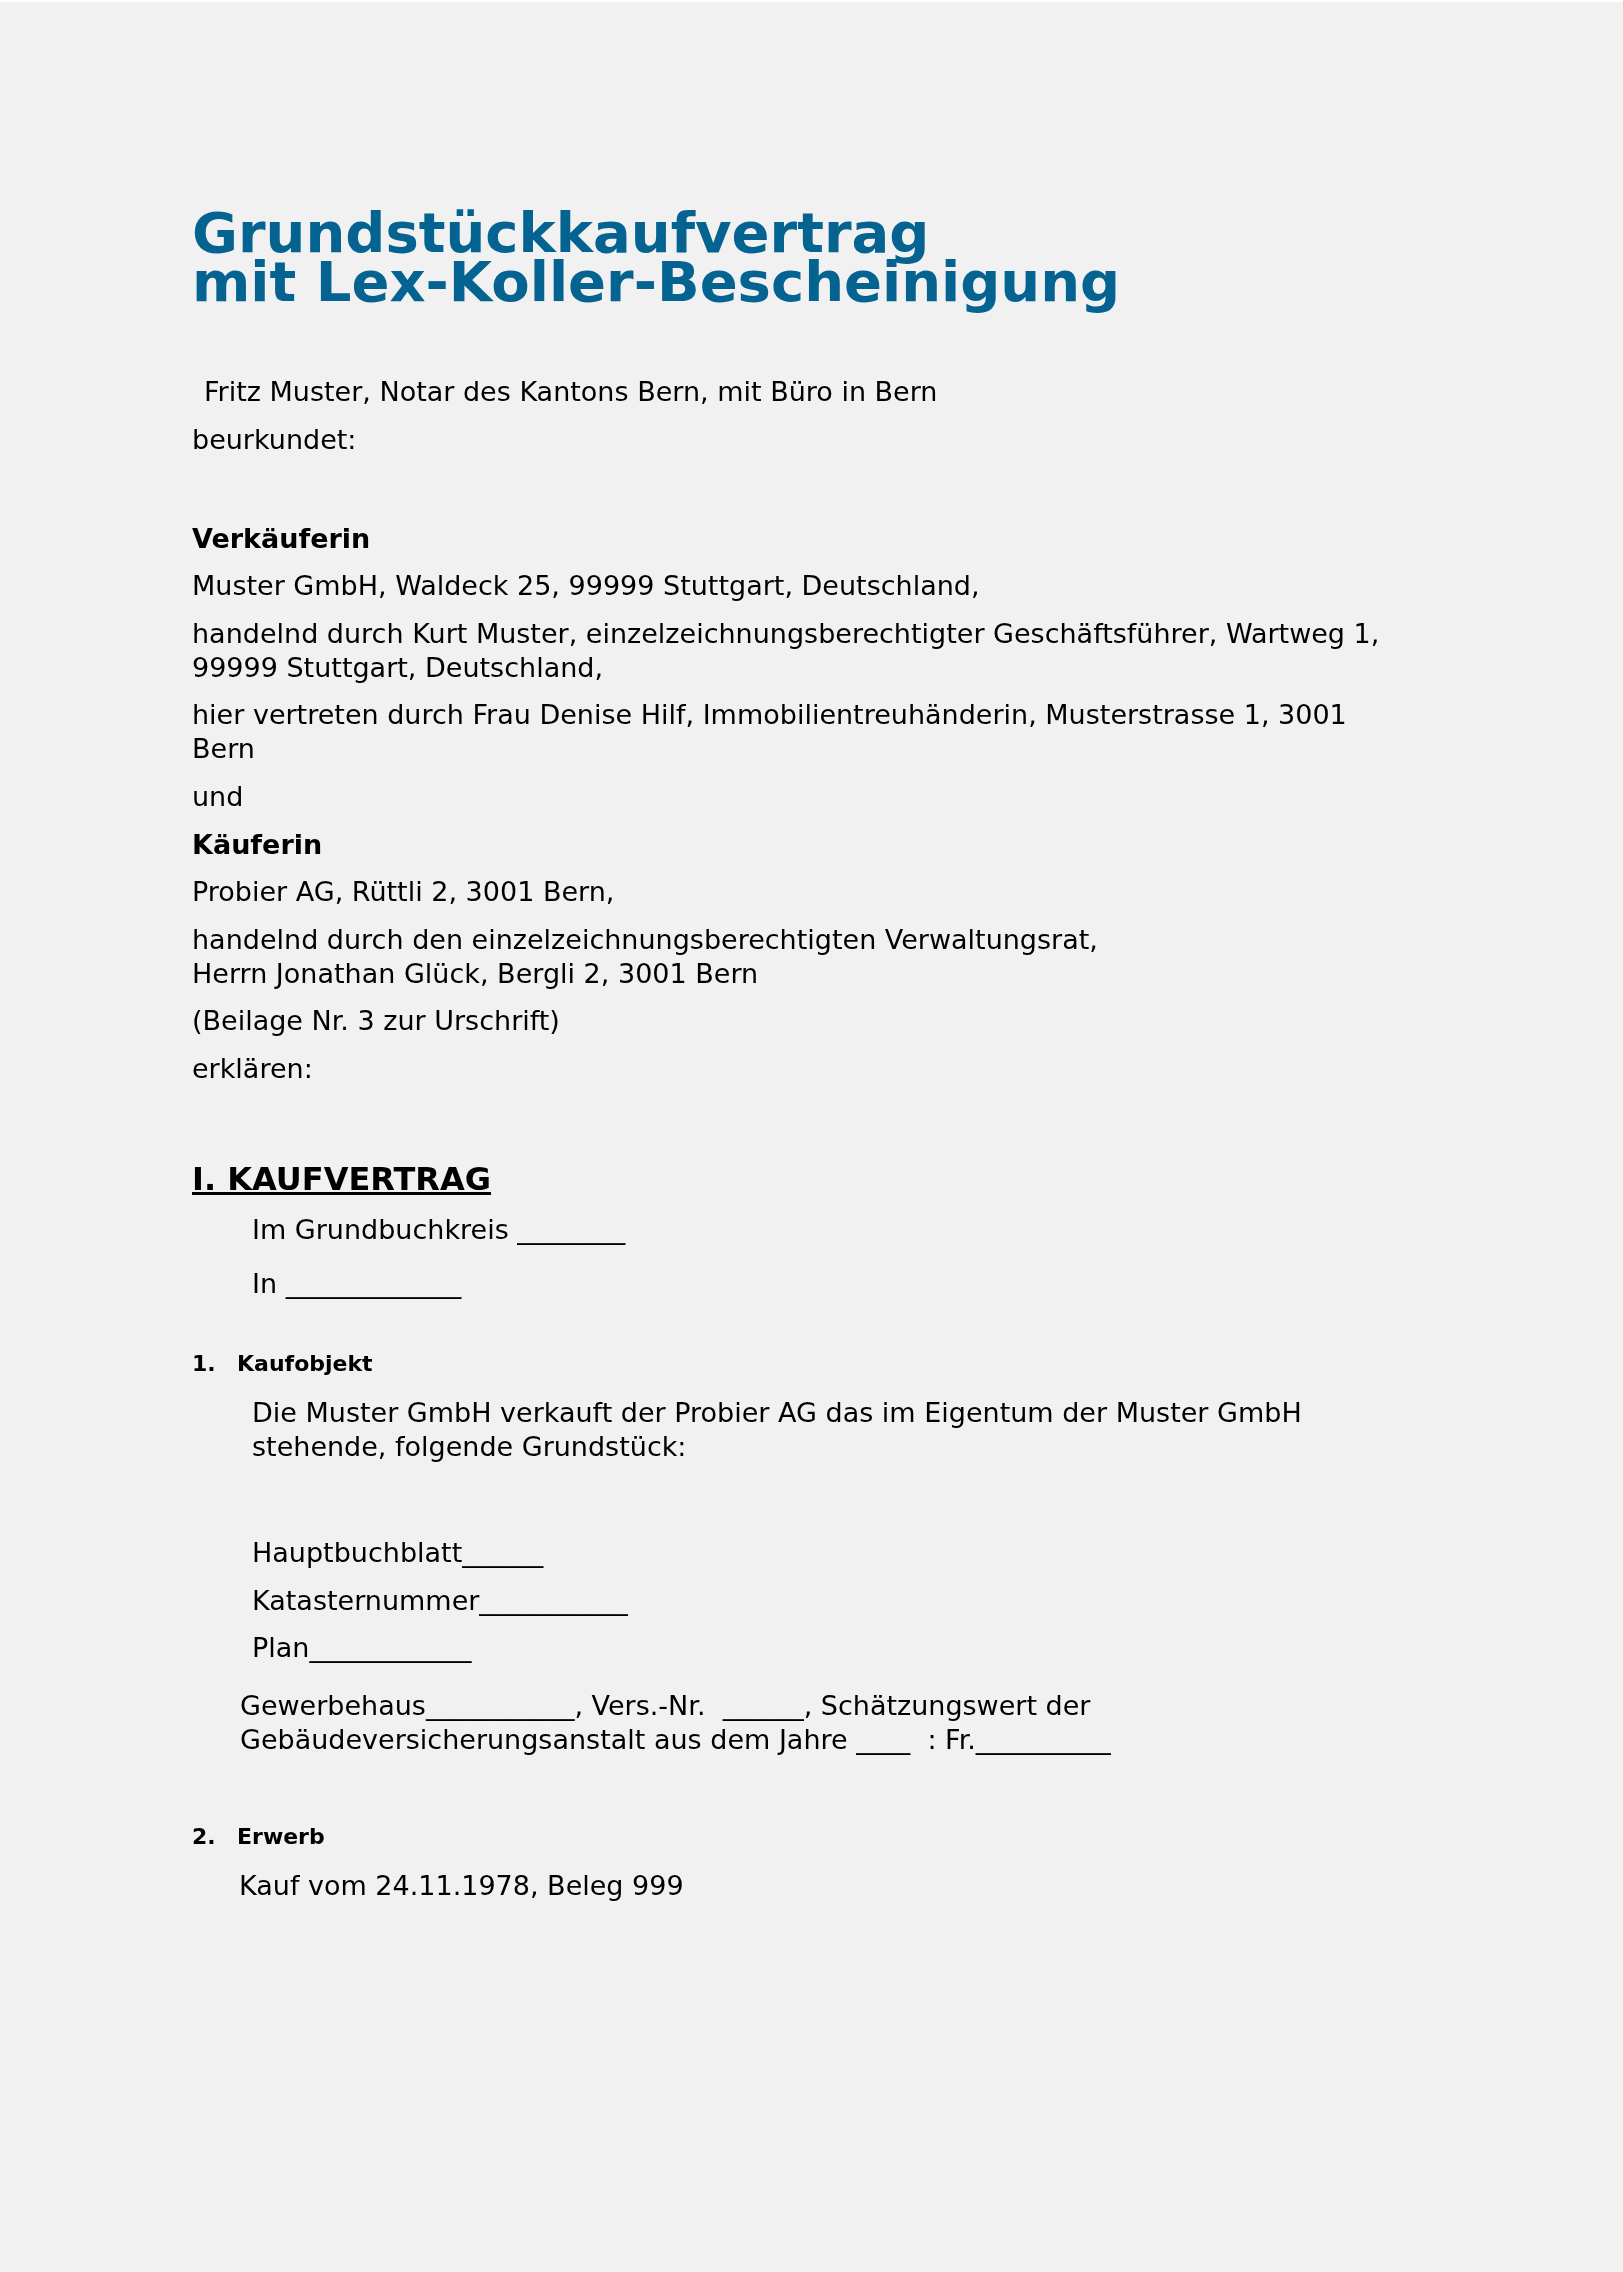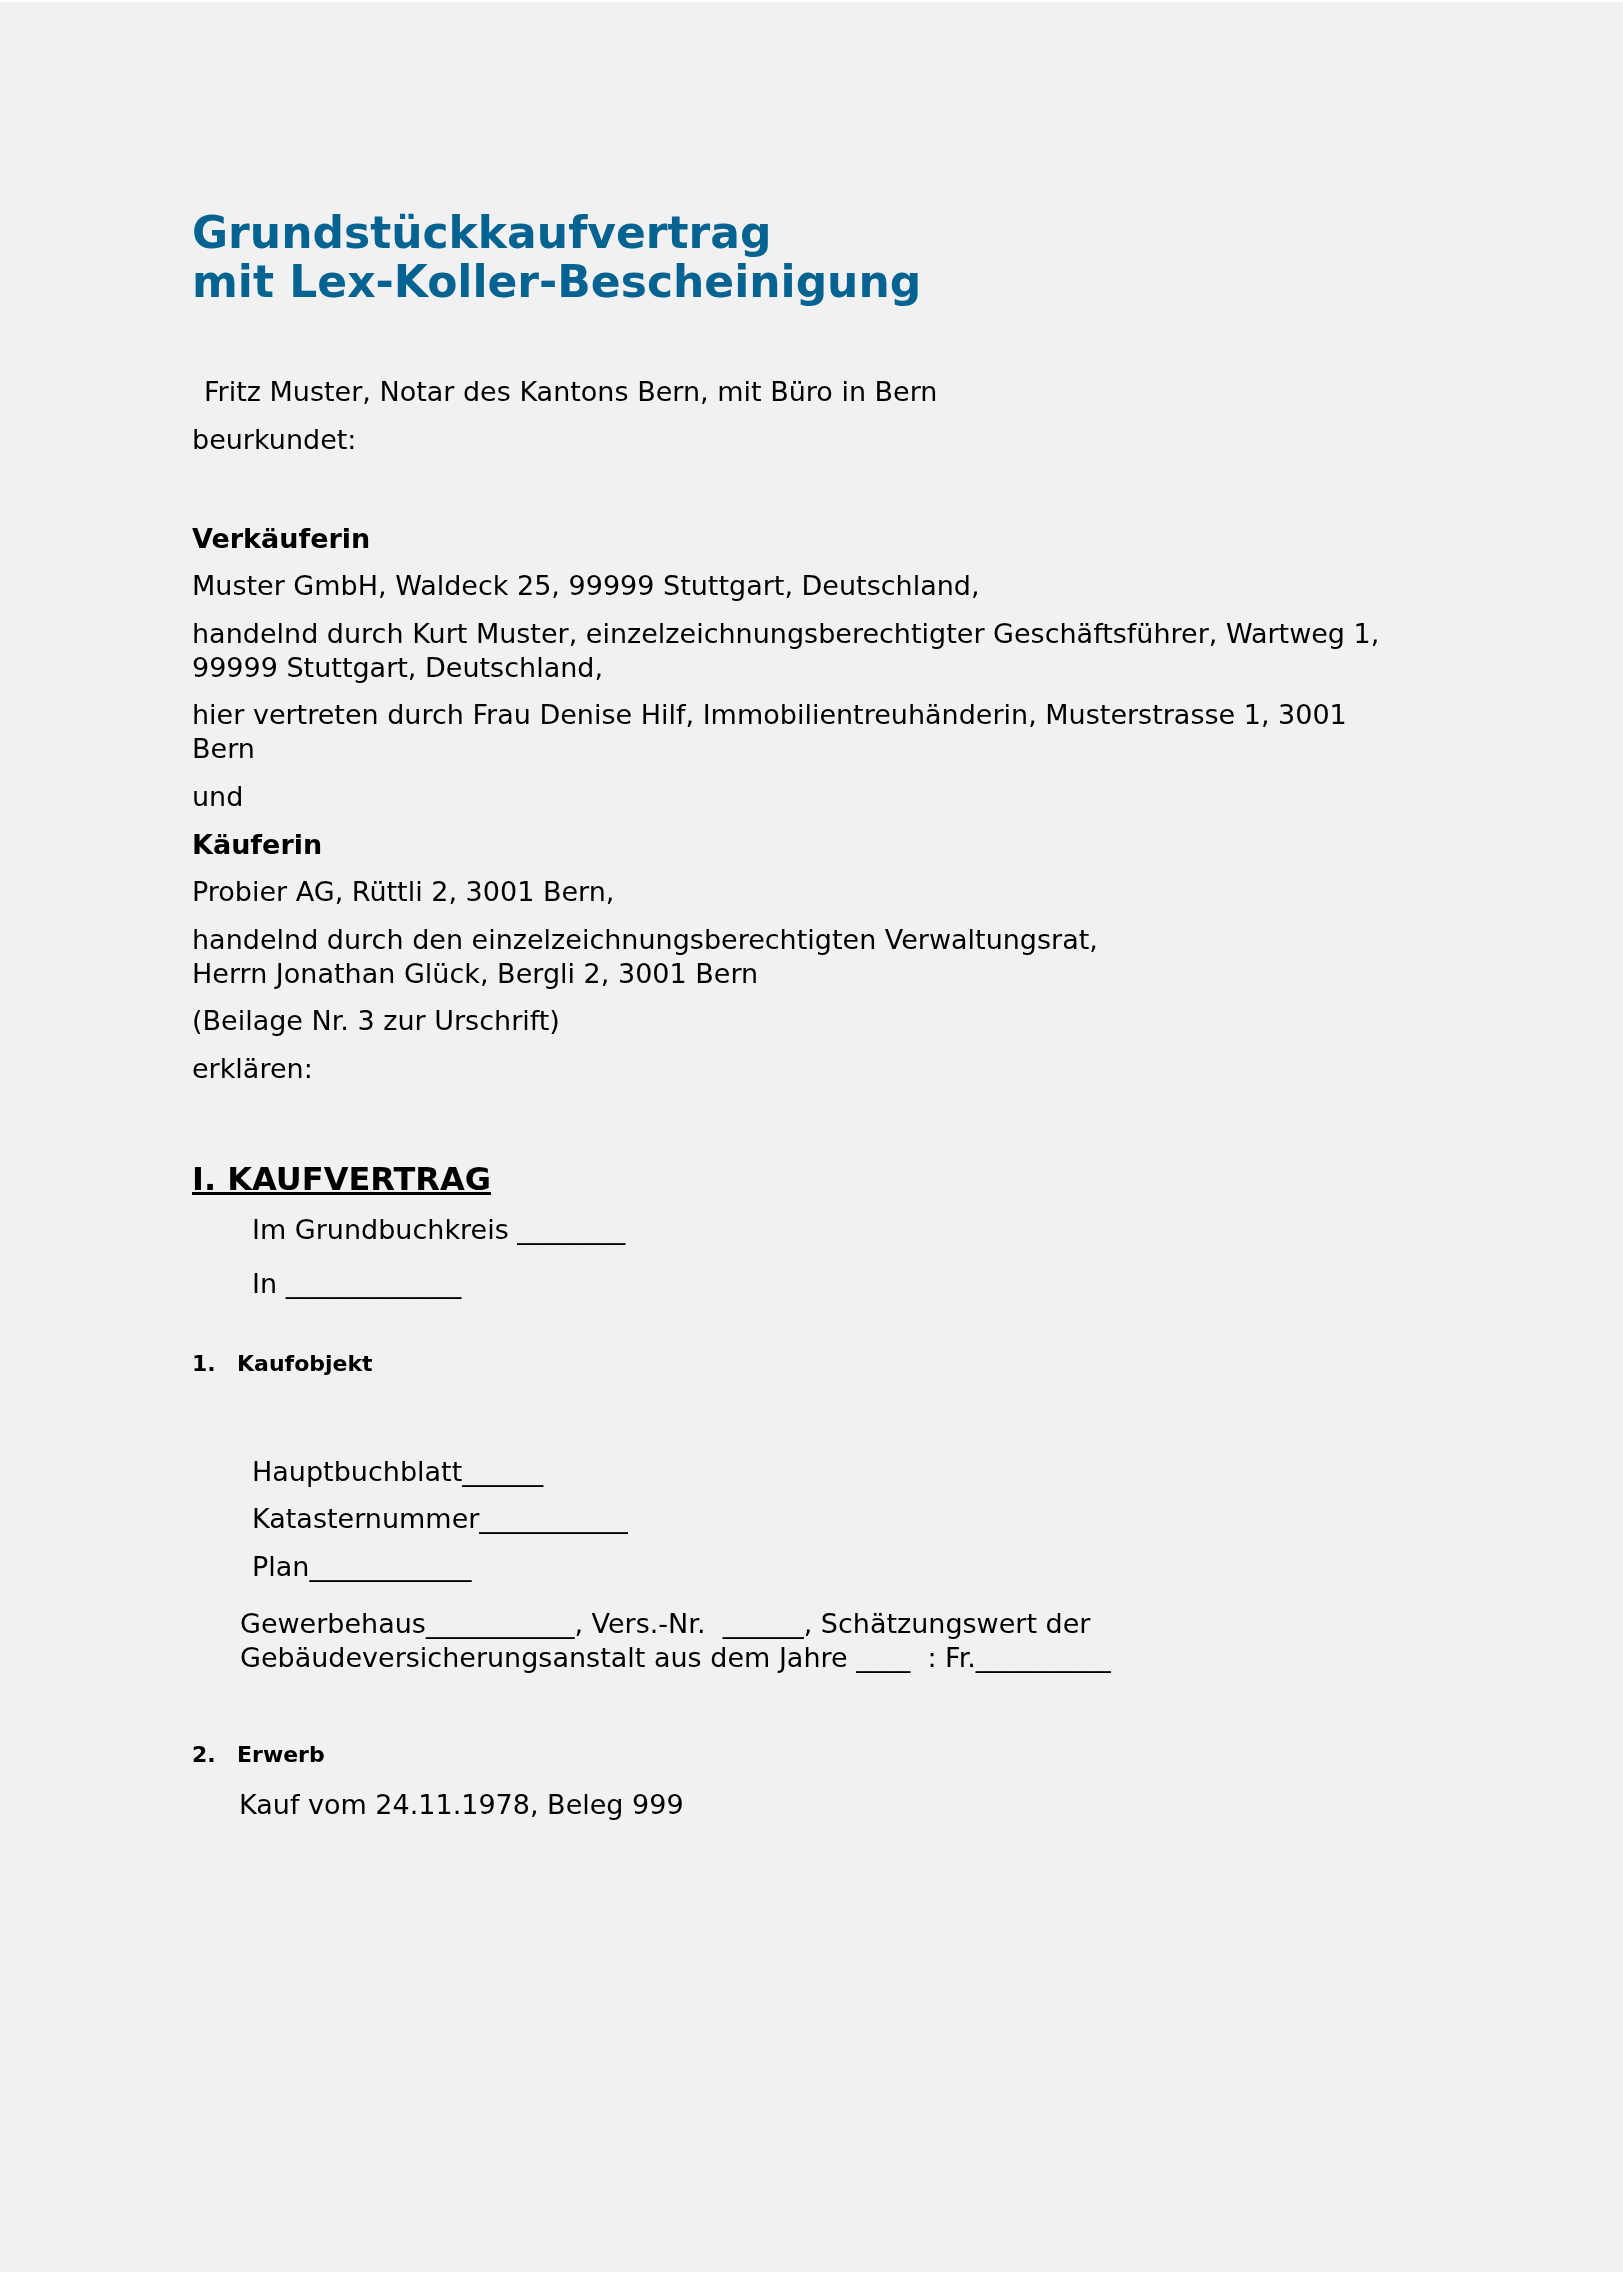--- a/index.html
+++ b/index.html
@@ -15,21 +15,21 @@
   }
   .top-strip {
     position: absolute; top: 0; left: 0;
     width: 100%; height: 1.9px; background: #ffffff;
   }
   .content {
     padding: 208px 162px 0 192px;
   }
   h1.title {
     margin: 0;
-    font-size: 44px;
+    font-size: 56px;
     line-height: 49px;
     font-weight: bold;
     color: var(--accent);
     white-space: pre-wrap;
   }
   p {
     margin: 0 0 13.6px 0;
     font-size: 27px;
     line-height: 34px;
     white-space: pre-wrap;
@@ -97,20 +97,22 @@
   <p>erklären:</p>
 
   <h2 class="section-heading">I. KAUFVERTRAG</h2>
 
   <p class="ind1">Im Grundbuchkreis ________</p>
 
   <p class="ind1 mt-in">In _____________</p>
 
   <p class="num-heading mt-kaufobjekt"><span class="num">1.</span><span>Kaufobjekt</span></p>
 
+  <p class="ind1">Die Muster GmbH verkauft der Probier AG das im Eigentum der Muster GmbH
+stehende, folgende Grundstück:</p>
 
   <p class="ind1 mt-hauptbuch">Hauptbuchblatt______</p>
 
   <p class="ind1">Katasternummer___________</p>
 
   <p class="ind1">Plan____________</p>
 
   <p class="ind1 mt-gewerbe">Gewerbehaus___________, Vers.-Nr.  ______, Schätzungswert der
 Gebäudeversicherungsanstalt aus dem Jahre ____  : Fr.__________</p>
 

